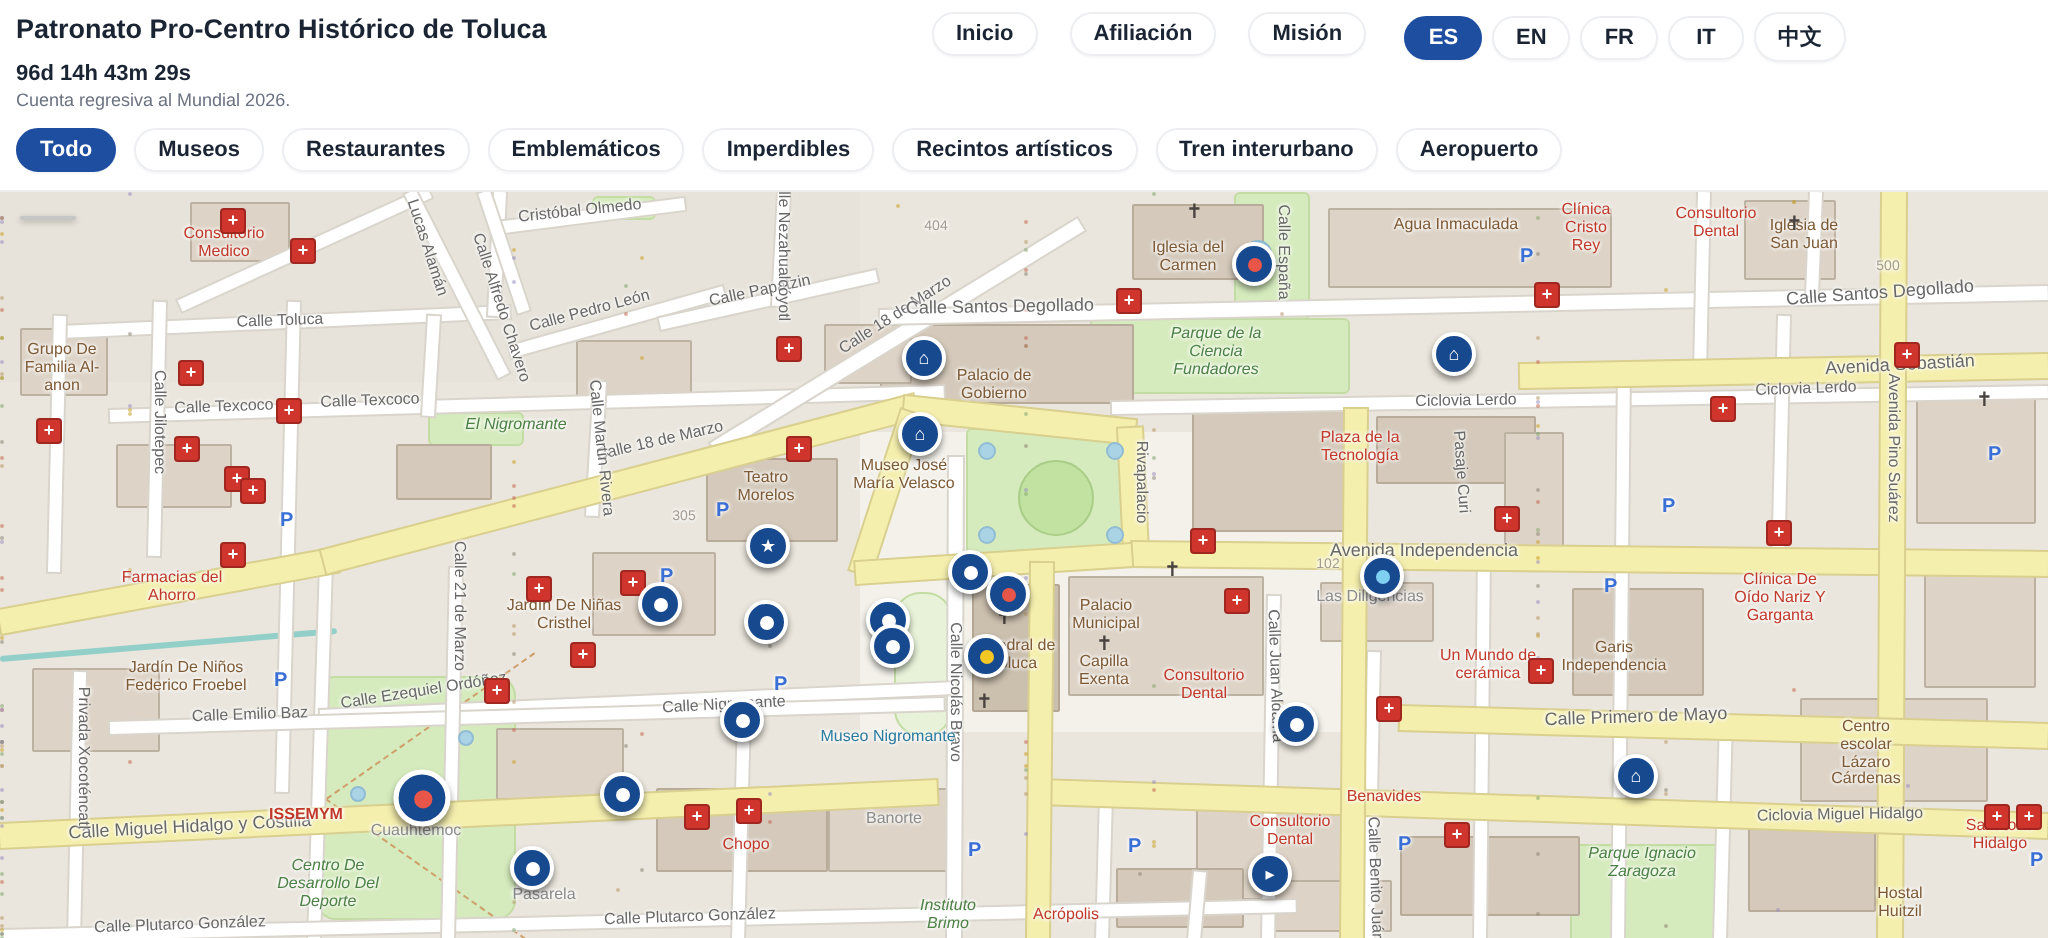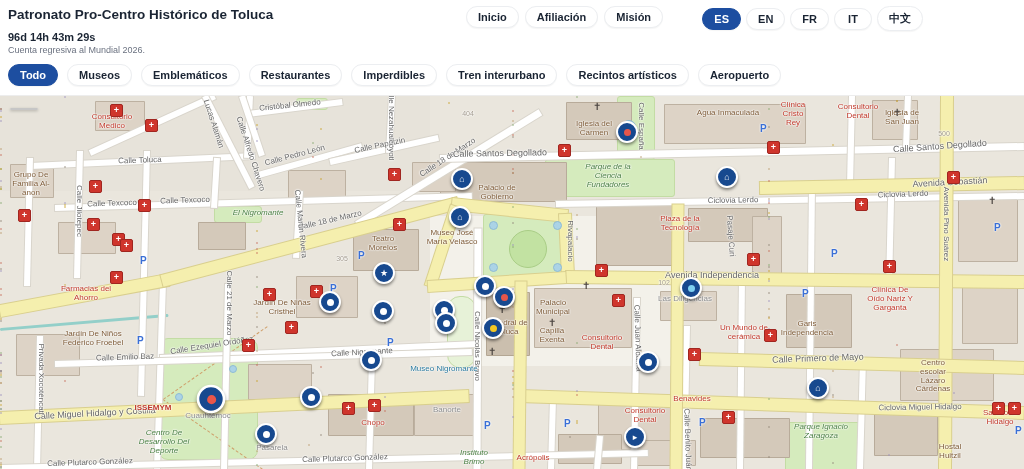--- a/index.html
+++ b/index.html
@@ -1,21 +1,21 @@
 <!DOCTYPE html>
 <html><head>
 <meta charset="utf-8">
 <style>
   html,body{margin:0;padding:0;background:#fff;width:1024px;height:469px;overflow:hidden;
     font-family:"Liberation Sans",sans-serif;-webkit-font-smoothing:antialiased;}
   .topbar{position:relative;width:929px;height:58px;background:#fff;}
   .site-title{position:absolute;left:8px;top:7px;font-size:13.5px;font-weight:bold;color:#1a2433;}
   .countdown{position:absolute;left:8px;top:31px;font-size:11px;font-weight:bold;color:#1a2433;}
   .countdown-caption{position:absolute;left:8px;top:45px;font-size:9px;color:#6b7280;}
-  .nav{position:absolute;left:466px;top:6px;display:flex;gap:6px;}
+  .nav{position:absolute;left:466px;top:6px;display:flex;gap:16px;}
   .pill{display:inline-flex;align-items:center;justify-content:center;background:#fff;
     border:1px solid #eceef1;border-radius:14px;padding:4px 11px;font-size:11px;font-weight:bold;
     color:#1a2433;box-shadow:0 1px 1px rgba(0,0,0,.04);cursor:pointer;white-space:nowrap;}
   .langs{position:absolute;right:6px;top:6px;display:flex;gap:5px;align-items:center;}
   .lang{min-width:14px;}
   .lang.active{background:#1d4ea0;color:#fff;border-color:#1d4ea0;border-radius:13px;}
   .filterbar{position:relative;width:1024px;height:37px;background:#fff;border-bottom:1px solid #ededed;}
   .filters{position:absolute;left:8px;top:6px;display:flex;gap:9px;}
   .filters .pill.active{background:#1d4ea0;color:#fff;border-color:#1d4ea0;}
   
@@ -74,25 +74,25 @@
       <div class="pill lang">EN</div>
       <div class="pill lang">FR</div>
       <div class="pill lang">IT</div>
       <div class="pill lang">中文</div>
     </div>
 </div>
 <div class="filterbar">
   <div class="filters" id="filters">
       <div class="pill active">Todo</div>
       <div class="pill">Museos</div>
+      <div class="pill">Restaurantes</div>
       <div class="pill">Emblemáticos</div>
-      <div class="pill">Restaurantes</div>
       <div class="pill">Imperdibles</div>
+      <div class="pill">Recintos artísticos</div>
       <div class="pill">Tren interurbano</div>
-      <div class="pill">Recintos artísticos</div>
       <div class="pill">Aeropuerto</div>
     </div>
 </div>
 <div id="map">
   <div class="zoomctl">
     <div>+</div>
     <div>−</div>
   </div>
 <div class="zone" style="left: 430px; top: 120px; width: 250px; height: 150px; background: rgb(243, 241, 234);"></div>
     <div class="zone" style="left: 0px; top: 0px; width: 430px; height: 95px; background: rgb(231, 227, 218);"></div>

